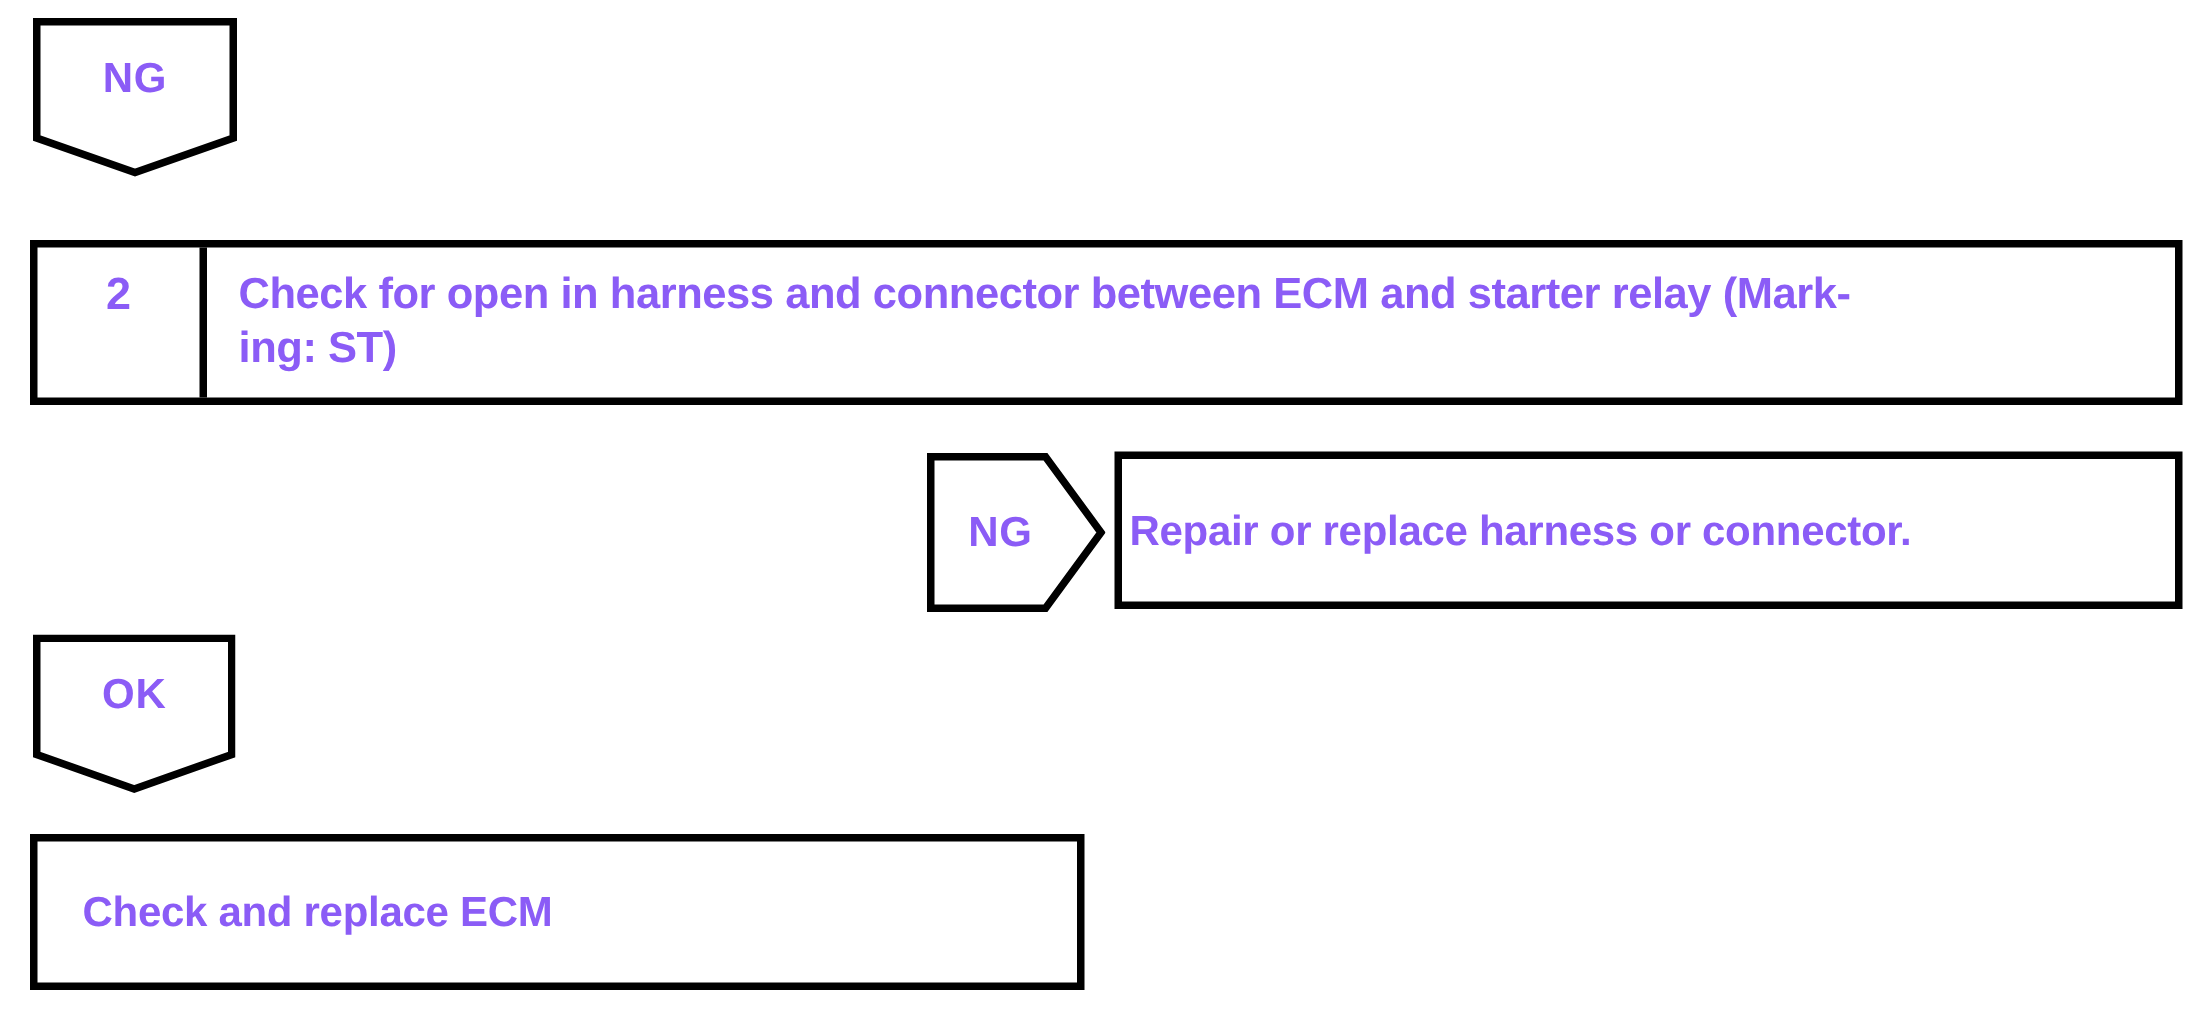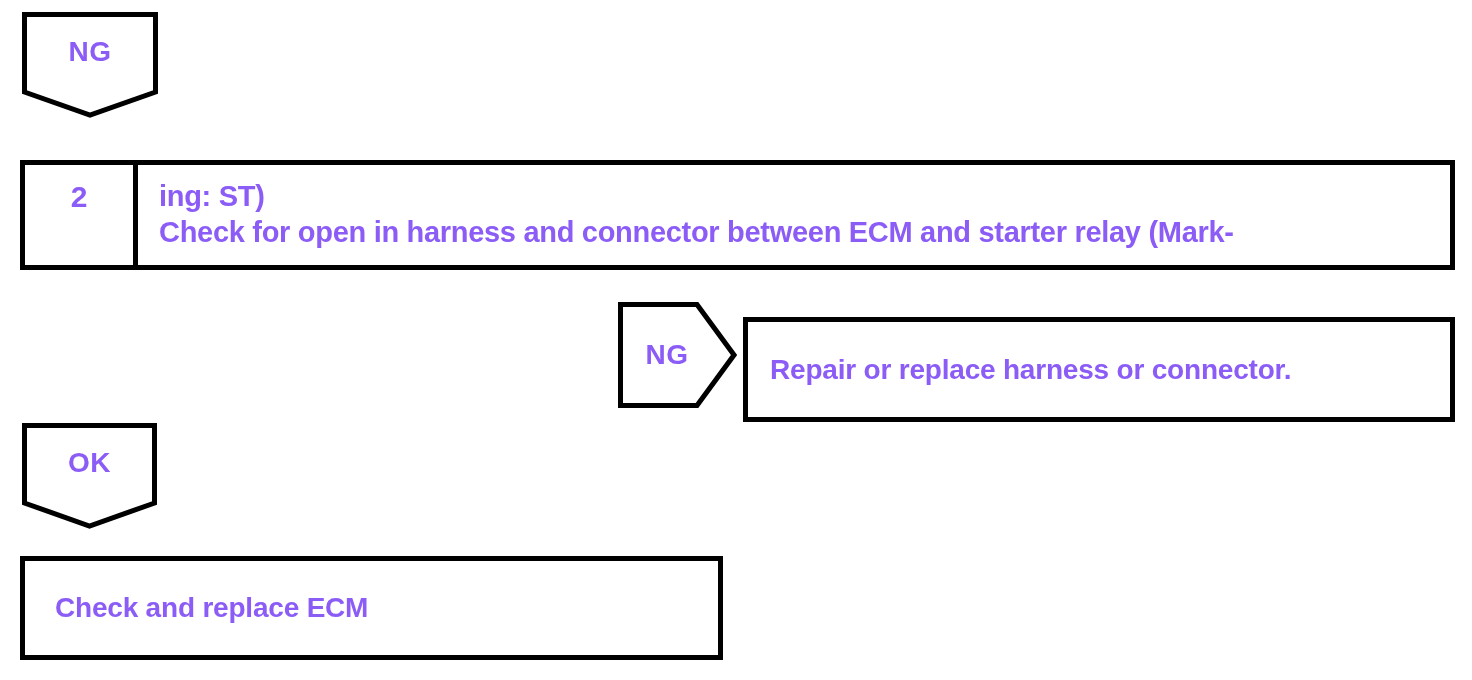--- a/index.html
+++ b/index.html
@@ -63,40 +63,40 @@
   .step-title div { white-space: nowrap; }
 
   .action-box {
     display: flex;
     align-items: center;
     font-weight: bold;
     font-size: 28px;
     letter-spacing: -0.2px;
     overflow: hidden;
   }
-  .repair-box { padding-left: 22px; margin-top: 16px; }
+  .repair-box { padding-left: 5px; }
   .ecm-box { padding-left: 30px; }
 </style>
 </head>
 <body>
 
 <div class="canvas">
 
   <div class="flag flag-down" style="left:22px; top:12px; width:136px; height:106px;">
     <svg width="136" height="106" viewBox="0 0 136 106">
       <polygon points="2.5,2.5 133.5,2.5 133.5,80 68,103 2.5,80" fill="#ffffff" stroke="#000000" stroke-width="5"></polygon>
     </svg>
     <div class="flag-label">NG</div>
   </div>
 
   <div class="box step-box" style="left:20px; top:160px; width:1435px; height:110px;">
     <div class="step-num">2</div>
     <div class="step-title">
+      <div>Check for open in harness and connector between ECM and starter relay (Mark-</div>
       <div>ing: ST)</div>
-      <div>Check for open in harness and connector between ECM and starter relay (Mark-</div>
     </div>
   </div>
 
   <div class="flag flag-right" style="left:618px; top:302px; width:119px; height:106px;">
     <svg width="119" height="106" viewBox="0 0 119 106">
       <polygon points="2.5,2.5 79,2.5 116,53 79,103.5 2.5,103.5" fill="#ffffff" stroke="#000000" stroke-width="5"></polygon>
     </svg>
     <div class="flag-label">NG</div>
   </div>
 

